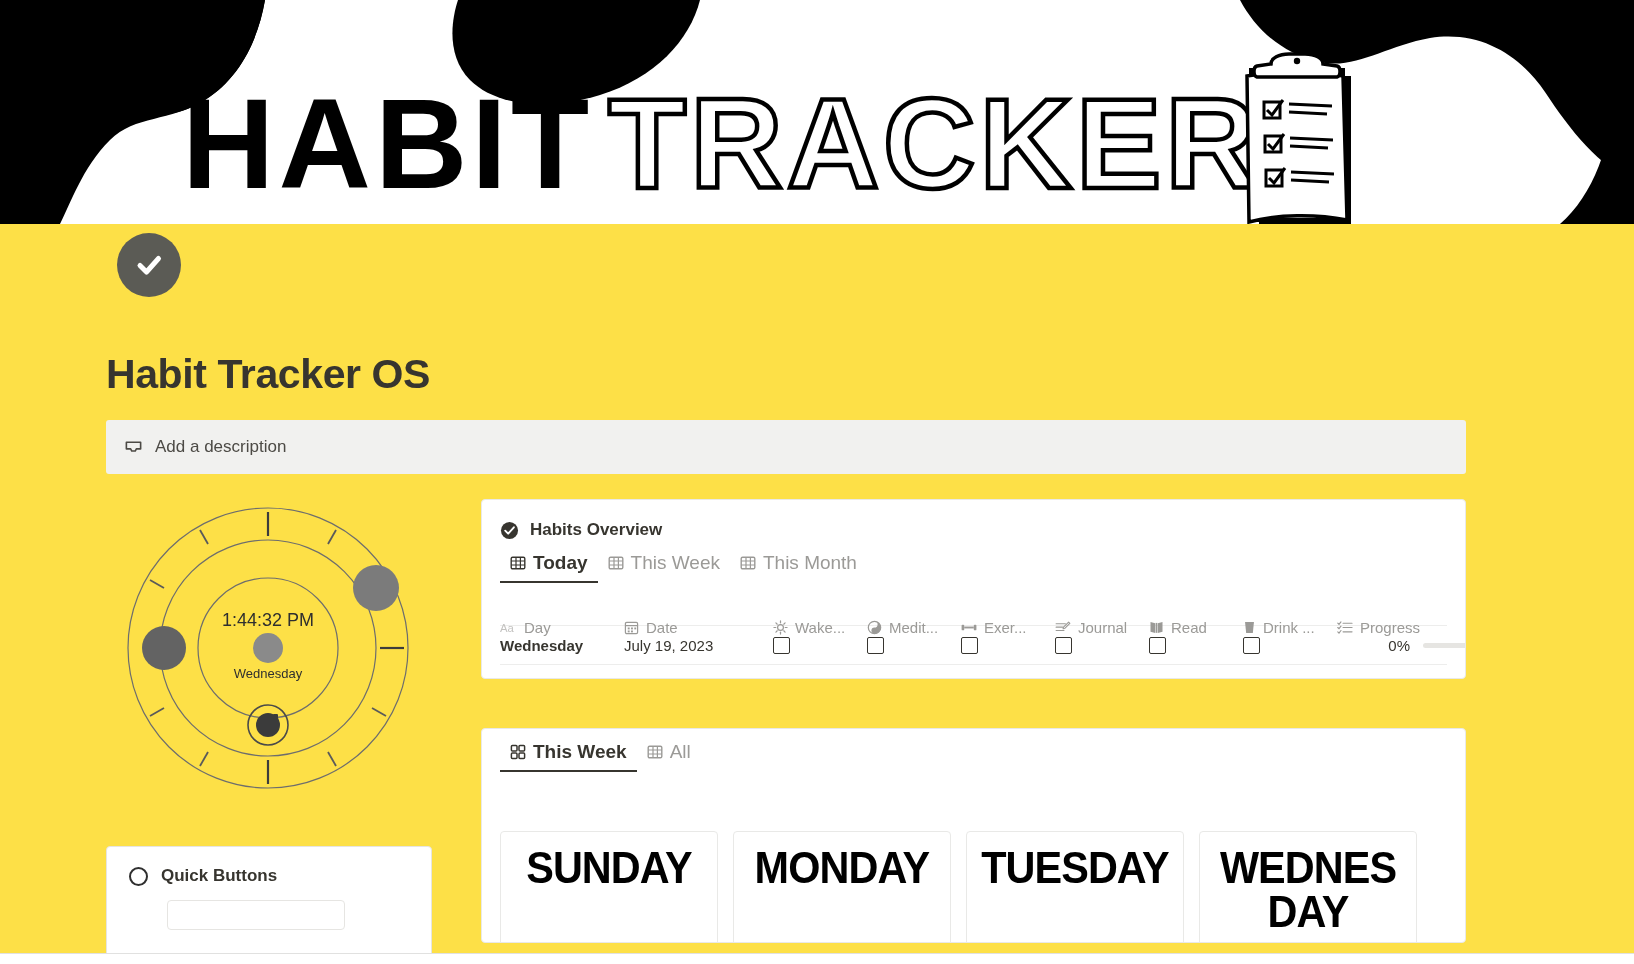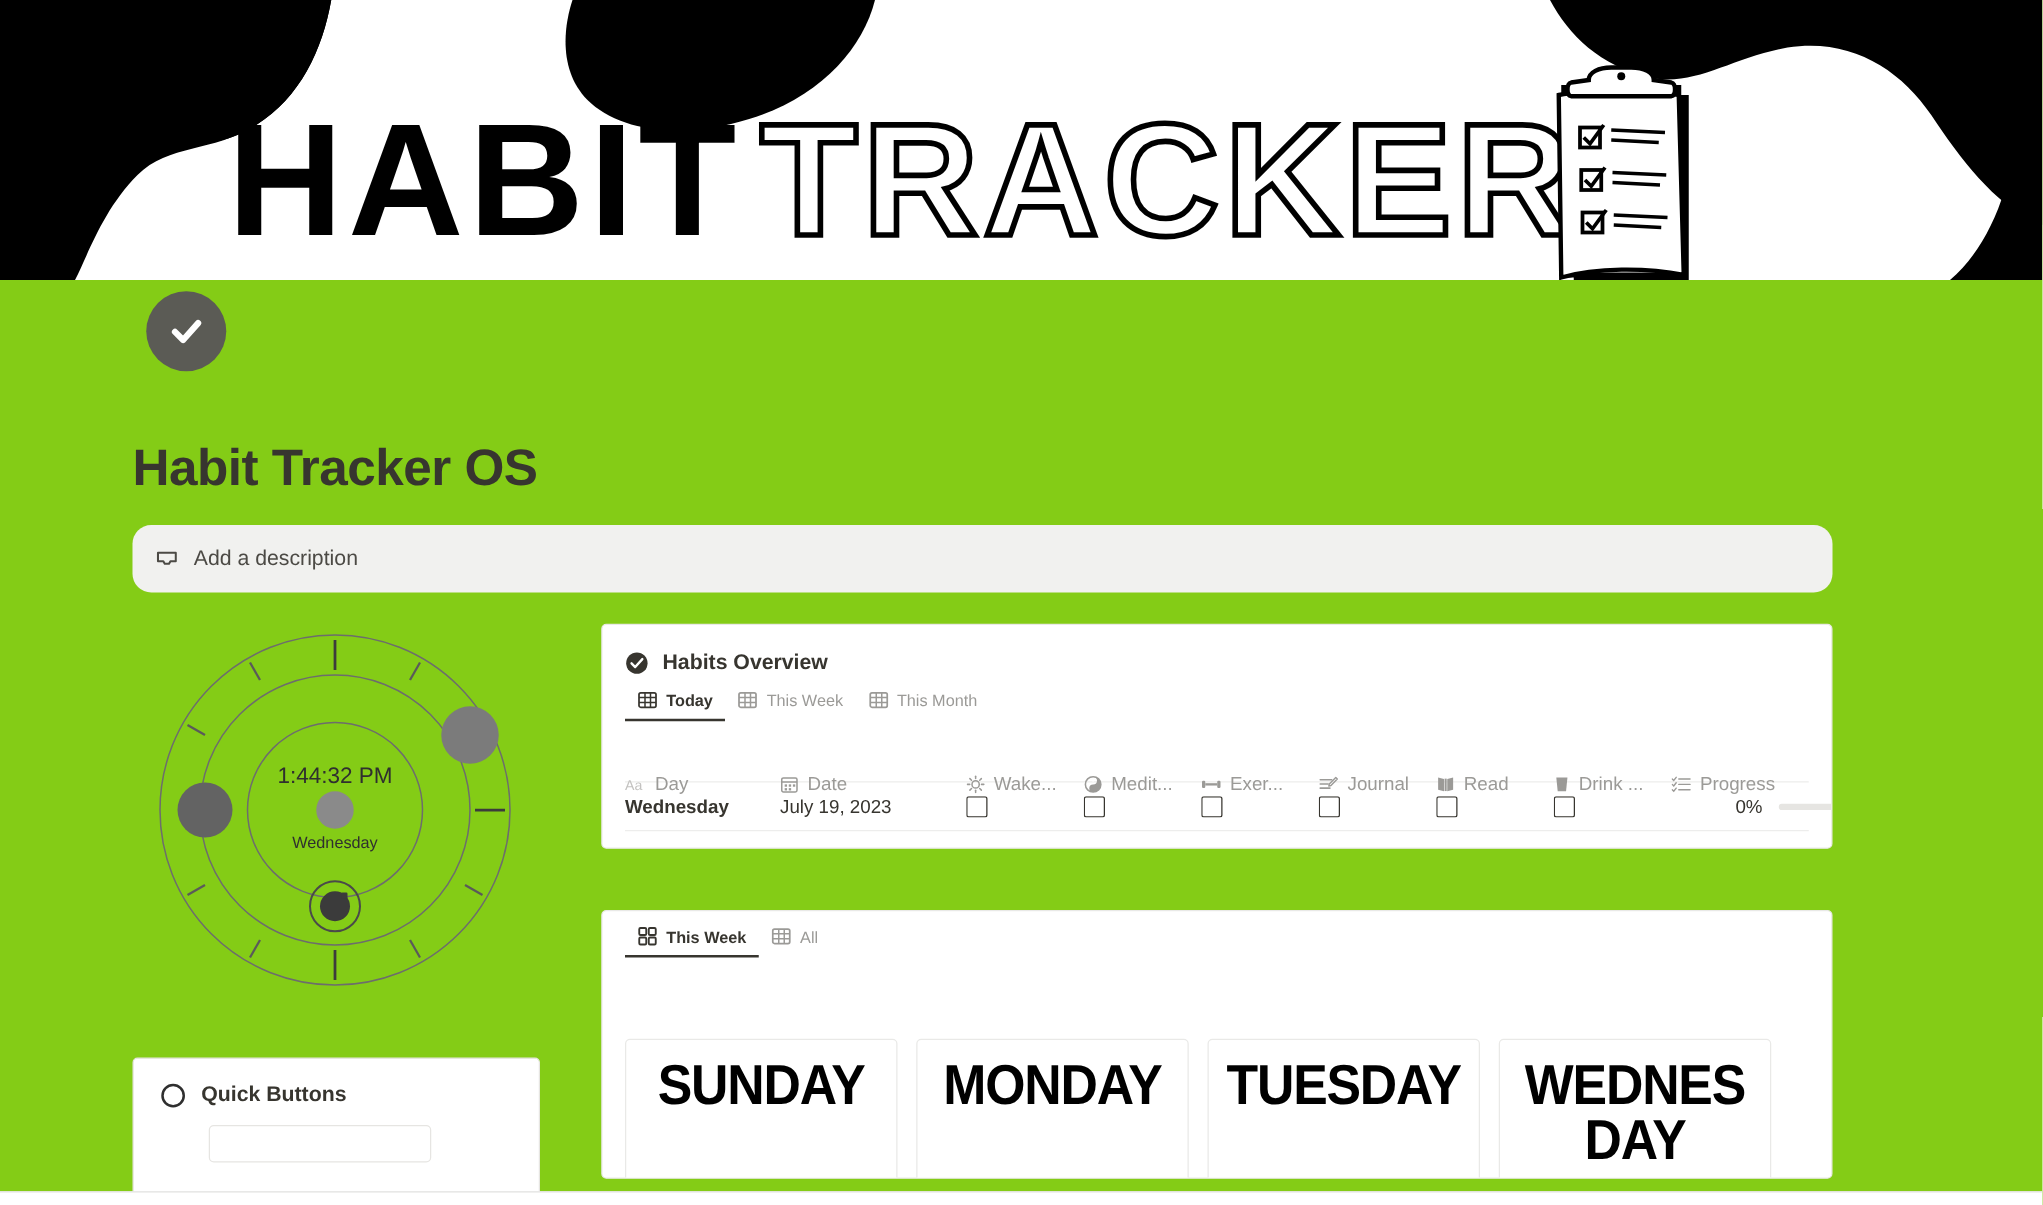--- a/index.html
+++ b/index.html
@@ -7,21 +7,21 @@
     width: 1634px; height: 964px;
     overflow: hidden;
     background: #ffffff;
     font-family: "Liberation Sans", sans-serif;
     -webkit-font-smoothing: antialiased;
   }
   #page {
     position: relative;
     width: 1634px;
     height: 964px;
-    background: #84cc16;
+    background: #fde047;
     overflow: hidden;
   }
 
   
   .banner {
     position: absolute;
     top: 0; left: 0;
     width: 1634px;
     height: 224px;
     background: #ffffff;
@@ -50,21 +50,21 @@
     color: #37352f;
     letter-spacing: -0.4px;
     line-height: 1.2;
   }
 
   .description-bar {
     position: absolute;
     left: 106px; top: 420px;
     width: 1360px; height: 54px;
     background: #f1f1ef;
-    border-radius: 15px;
+    border-radius: 3px;
     display: flex;
     align-items: center;
     padding-left: 18px;
     box-sizing: border-box;
   }
   .description-bar .desc-icon { margin-right: 12px; display:flex; }
   .description-bar .desc-text {
     font-size: 17px;
     color: #4c4a45;
   }
@@ -155,21 +155,21 @@
     display: flex;
     align-items: flex-end;
     padding-left: 18px;
     margin-top: 12px;
     position: relative;
   }
   .tab {
     display: flex;
     align-items: center;
     padding: 0 10px 9px 10px;
-    font-size: 13px;
+    font-size: 19px;
     color: #9b9a97;
     cursor: pointer;
     position: relative;
   }
   .tab .ti { display:flex; margin-right: 7px; }
   .tab.active { color: #37352f; font-weight: bold; }
   .tab.active::after {
     content: "";
     position: absolute;
     left: 0; right: 0; bottom: 0;

